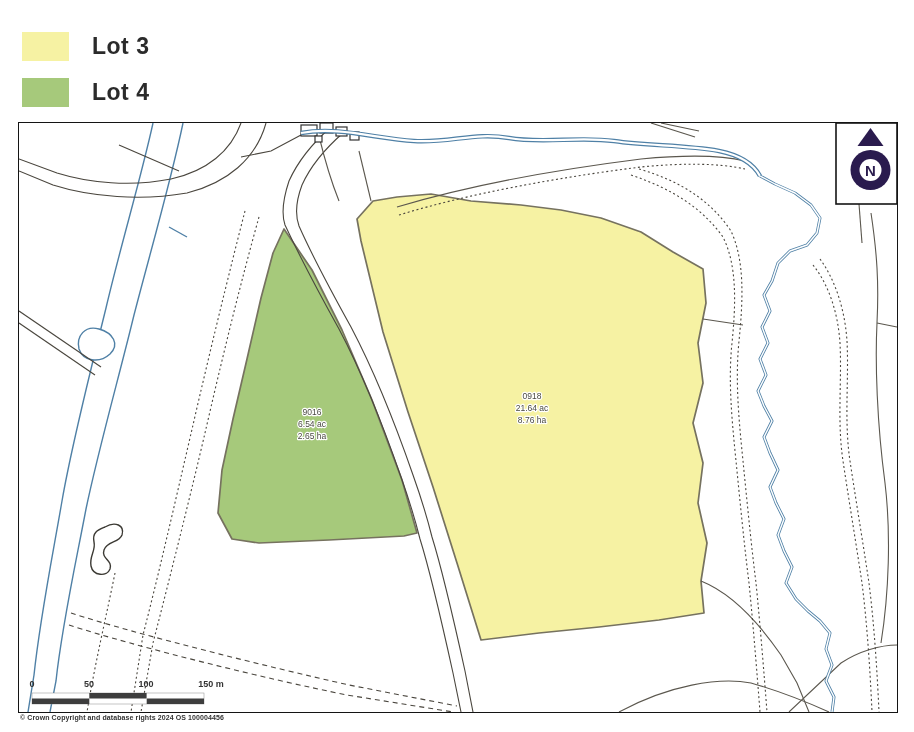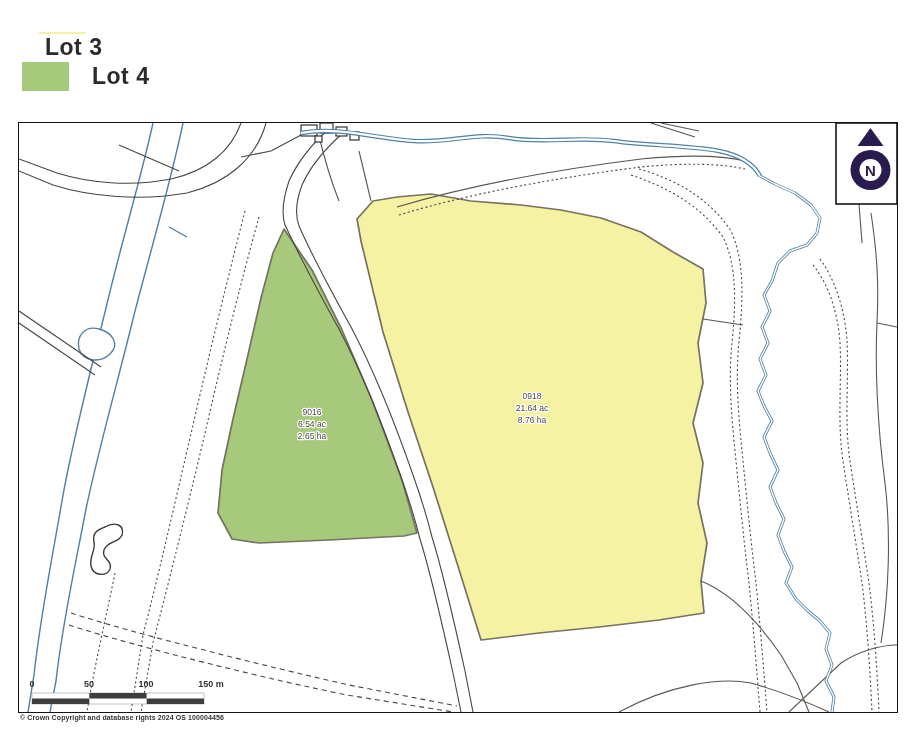--- a/index.html
+++ b/index.html
@@ -3,22 +3,22 @@
 <meta charset="utf-8">
 <style>
   html,body{margin:0;padding:0;background:#ffffff;}
   body{
     width:914px;height:732px;position:relative;overflow:hidden;
     font-family:"Liberation Sans", sans-serif;
   }
   
   .legend{position:absolute;left:22px;top:32px;}
   .legend-row{position:absolute;left:0;display:flex;align-items:center;height:29px;}
-  .legend-row.row-0{top:0;flex-direction:column;}
-  .legend-row.row-1{top:30px;}
+  .legend-row.row-0{top:0;}
+  .legend-row.row-1{top:46px;}
   .swatch{width:47px;height:29px;display:inline-block;}
   .swatch-lot3{background:#F6F2A3;}
   .swatch-lot4{background:#A6C97B;}
   .legend-label{
     margin-left:23px;font-size:23px;font-weight:600;color:#2b2b2b;
     letter-spacing:0.5px;white-space:nowrap;
   }
   
   .map-frame{
     position:absolute;left:18px;top:122px;width:878px;height:589px;

